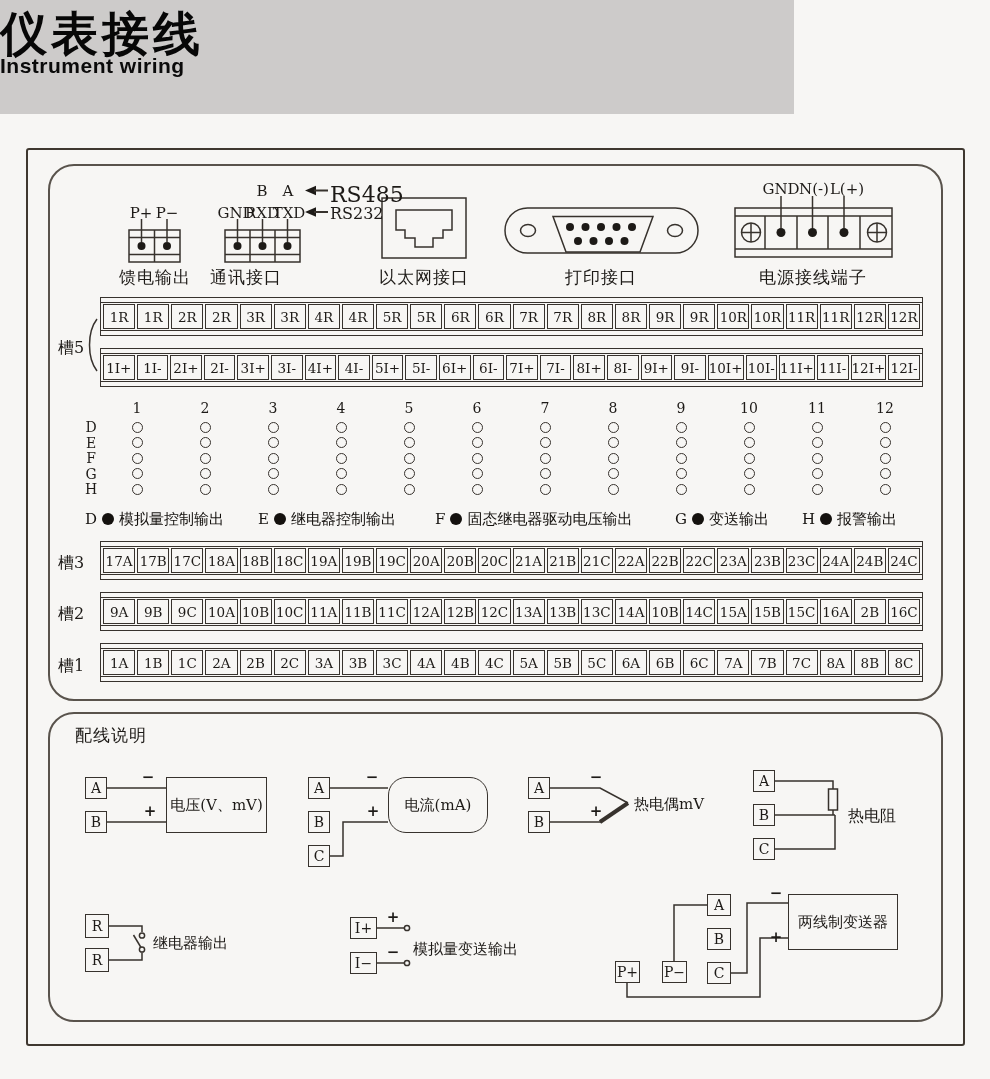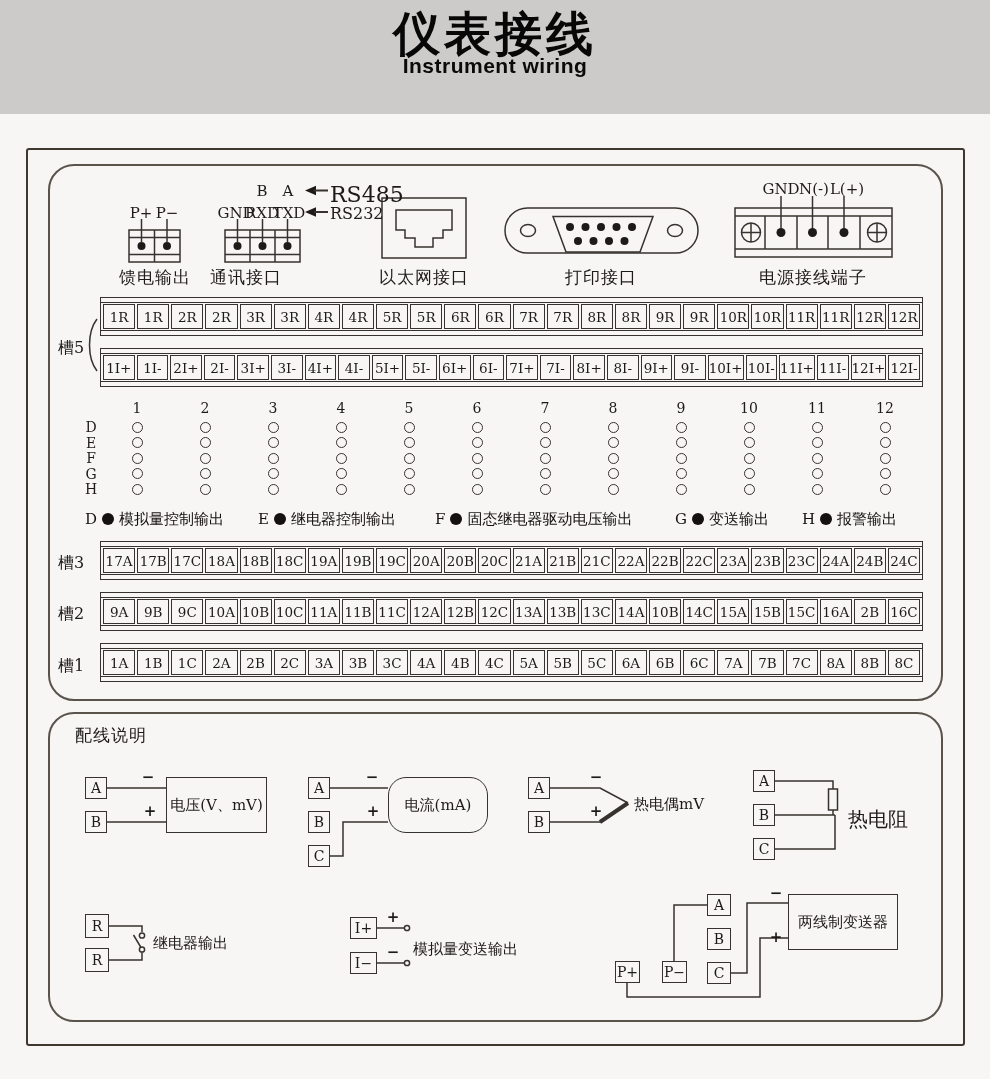--- a/index.html
+++ b/index.html
@@ -1,21 +1,21 @@
 <!DOCTYPE html>
 <html><head>
 <meta charset="utf-8">
 <style>
   * { margin:0; padding:0; box-sizing:border-box; }
   html,body { width:990px; }
   body { font-family:"Liberation Sans", sans-serif; background:#fff; }
   .page { position:relative; width:990px; height:1079px; background:#f7f6f4; overflow:hidden; }
 
   
-  .banner { position:absolute; left:0; top:0; width:990px; height:114px; background:#cdcbca; text-align:center; }
+  .banner { position:absolute; left:0; top:0; width:794px; height:114px; background:#cdcbca; }
   .banner .title { margin-top:8px; font-size:47px; font-weight:800; letter-spacing:4px; color:#070707; line-height:1.1;
                    font-family:"Liberation Sans", sans-serif; }
   .banner .subtitle { margin-top:-6px; font-size:21px; font-weight:600; color:#0a0a0a; letter-spacing:0.5px; }
 
   
   .outer-box { position:absolute; left:26px; top:148px; width:939px; height:898px; border:2.2px solid #3f3830; border-radius:3px; }
   .round-box { position:absolute; border:2px solid #59534c; border-radius:26px; }
   #top-box    { left:48px; top:164px; width:895px; height:537px; }
   #bottom-box { left:48px; top:712px; width:895px; height:310px; }
   .lbl { position:absolute; color:#1d1a17; white-space:nowrap; font-family:"DejaVu Serif","Liberation Serif",serif; }
@@ -468,21 +468,21 @@
 
   <div class="term" style="left:528px; top:777px;">A</div>
   <div class="term" style="left:528px; top:811px;">B</div>
   <span class="lbl sign" style="left:596px; top:768px;">−</span>
   <span class="lbl sign" style="left:596px; top:802px;">+</span>
   <span class="wlabel" style="left:634px; top:795px;">热电偶mV</span>
 
   <div class="term" style="left:753px; top:770px;">A</div>
   <div class="term" style="left:753px; top:804px;">B</div>
   <div class="term" style="left:753px; top:838px;">C</div>
-  <span class="wlabel" style="left:848px; top:806px; font-size:20px;">热电阻</span>
+  <span class="wlabel" style="left:848px; top:806px; font-size:16px;">热电阻</span>
 
   <div class="term" style="left:85px; top:914px; width:24px; height:24px;">R</div>
   <div class="term" style="left:85px; top:948px; width:24px; height:24px;">R</div>
   <span class="wlabel" style="left:153px; top:934px;">继电器输出</span>
 
   <div class="term" style="left:350px; top:917px; width:27px;">I+</div>
   <div class="term" style="left:350px; top:952px; width:27px;">I−</div>
   <span class="lbl sign" style="left:393px; top:908px;">+</span>
   <span class="lbl sign" style="left:393px; top:943px;">−</span>
   <span class="wlabel" style="left:413px; top:940px;">模拟量变送输出</span>

